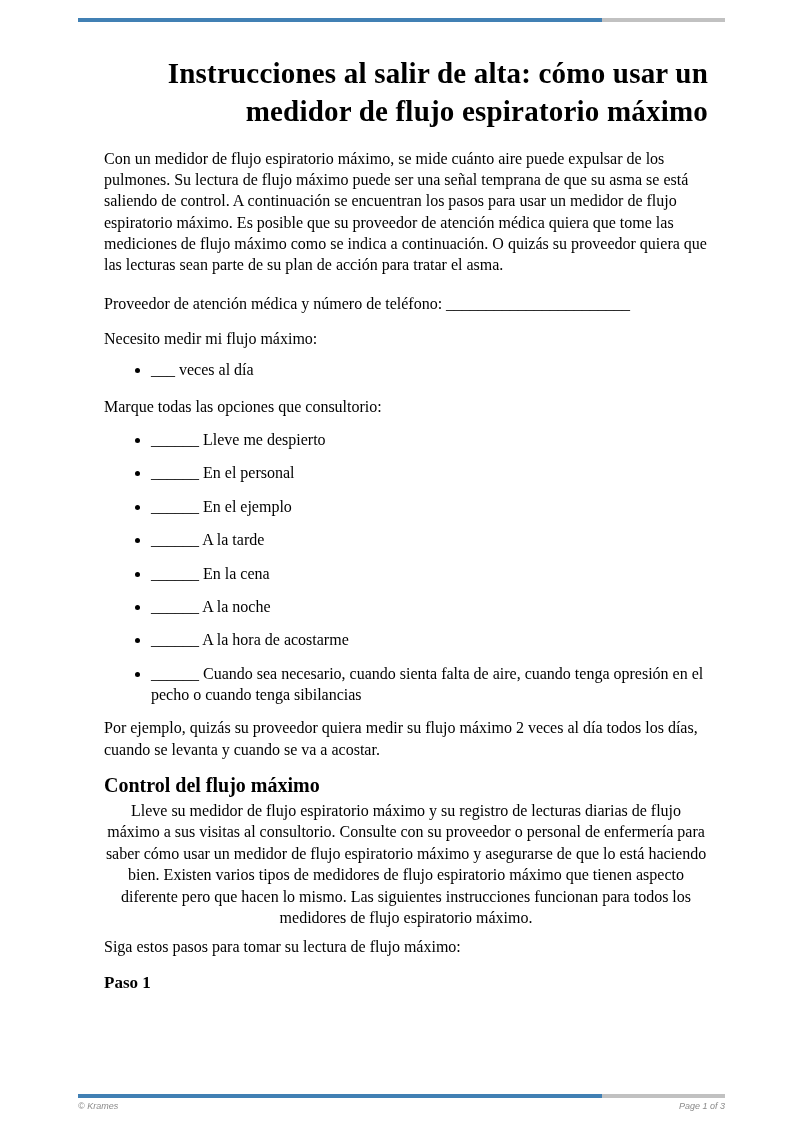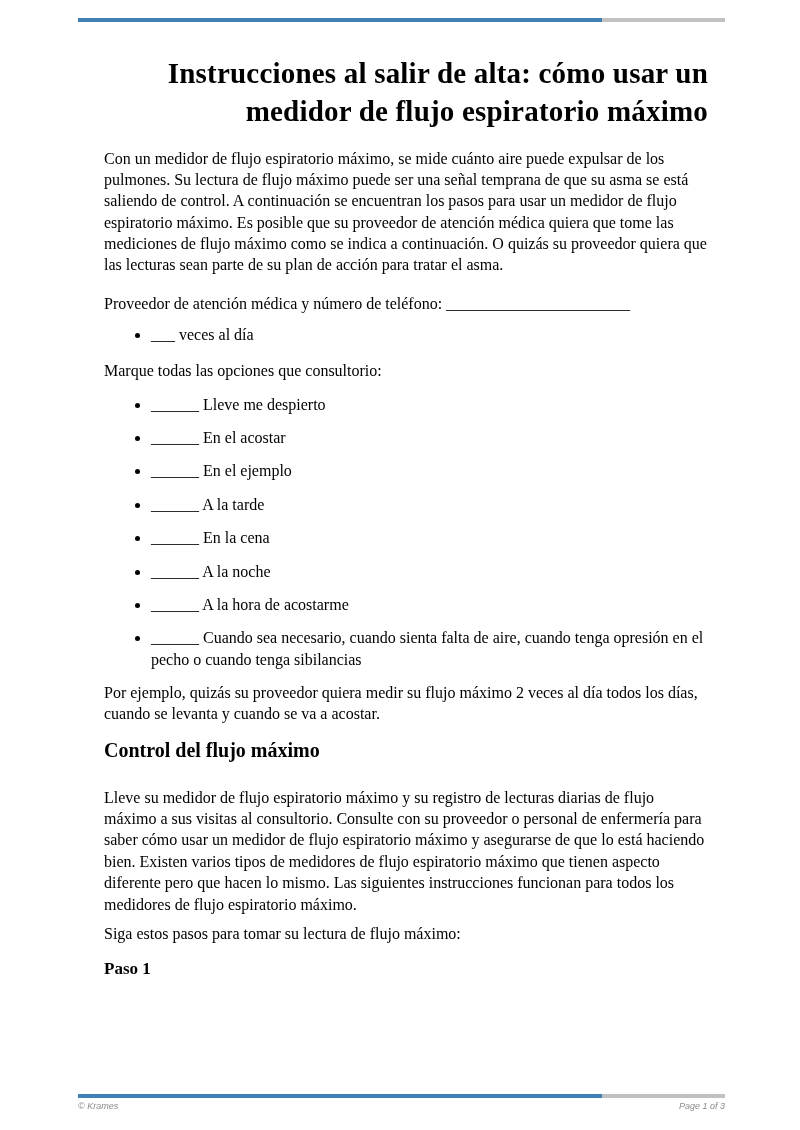--- a/index.html
+++ b/index.html
@@ -46,51 +46,52 @@
   ul.freq { margin-top:10px; }
   ul li { font-size:16px; line-height:1.335; }
   .marque { margin-top:15px; }
   ul.checklist { margin-top:12px; }
   ul.checklist li { margin-bottom:12px; }
 
   .blank { white-space:pre; }
 
   .ejemplo { margin-top:2px; }
   h2.section-heading { margin-top:12px; font-size:20px; line-height:1.3; font-weight:bold; }
-  .lleve { margin-top:24px; }
+  .lleve { margin-top:2px;text-align:center; }
   .siga { margin-top:8px; }
   h3.step-heading { margin-top:14px; font-size:17px; line-height:1.3; font-weight:bold; }
 </style>
 </head>
 <body>
 
 <div class="accent-bar" id="top-bar">
   <div class="seg-blue" style="background-color: rgb(65, 128, 180);"></div>
   <div class="seg-gray" style="background-color: rgb(193, 193, 193);"></div>
 </div>
 
 <div class="content">
 
   <h1 class="doc-title">Instrucciones al salir de alta: cómo usar un medidor de flujo espiratorio máximo</h1>
 
   <p class="intro">Con un medidor de flujo espiratorio máximo, se mide cuánto aire puede expulsar de los pulmones. Su lectura de flujo máximo puede ser una señal temprana de que su asma se está saliendo de control. A continuación se encuentran los pasos para usar un medidor de flujo espiratorio máximo. Es posible que su proveedor de atención médica quiera que tome las mediciones de flujo máximo como se indica a continuación. O quizás su proveedor quiera que las lecturas sean parte de su plan de acción para tratar el asma.</p>
 
 
   <p class="provider"><span>Proveedor de atención médica y número de teléfono:</span> <span class="blank">_______________________</span></p>
 
+  <p class="necesito">Necesito medir mi flujo máximo:</p>
 
   <ul class="freq">
     <li><span class="blank">___</span> <span>veces al día</span></li>
   </ul>
 
   <p class="marque">Marque todas las opciones que consultorio:</p>
 
   <ul class="checklist">
     <li><span class="blank">______</span> <span>Lleve me despierto</span></li>
-    <li><span class="blank">______</span> <span>En el acostar</span></li>
+    <li><span class="blank">______</span> <span>En el personal</span></li>
     <li><span class="blank">______</span> <span>En el ejemplo</span></li>
     <li><span class="blank">______</span> <span>A la tarde</span></li>
     <li><span class="blank">______</span> <span>En la cena</span></li>
     <li><span class="blank">______</span> <span>A la noche</span></li>
     <li><span class="blank">______</span> <span>A la hora de acostarme</span></li>
     <li><span class="blank">______</span> <span>Cuando sea necesario, cuando sienta falta de aire, cuando tenga opresión en el pecho o cuando tenga sibilancias</span></li>
   </ul>
 
   <p class="ejemplo">Por ejemplo, quizás su proveedor quiera medir su flujo máximo 2 veces al día todos los días, cuando se levanta y cuando se va a acostar.</p>
 

